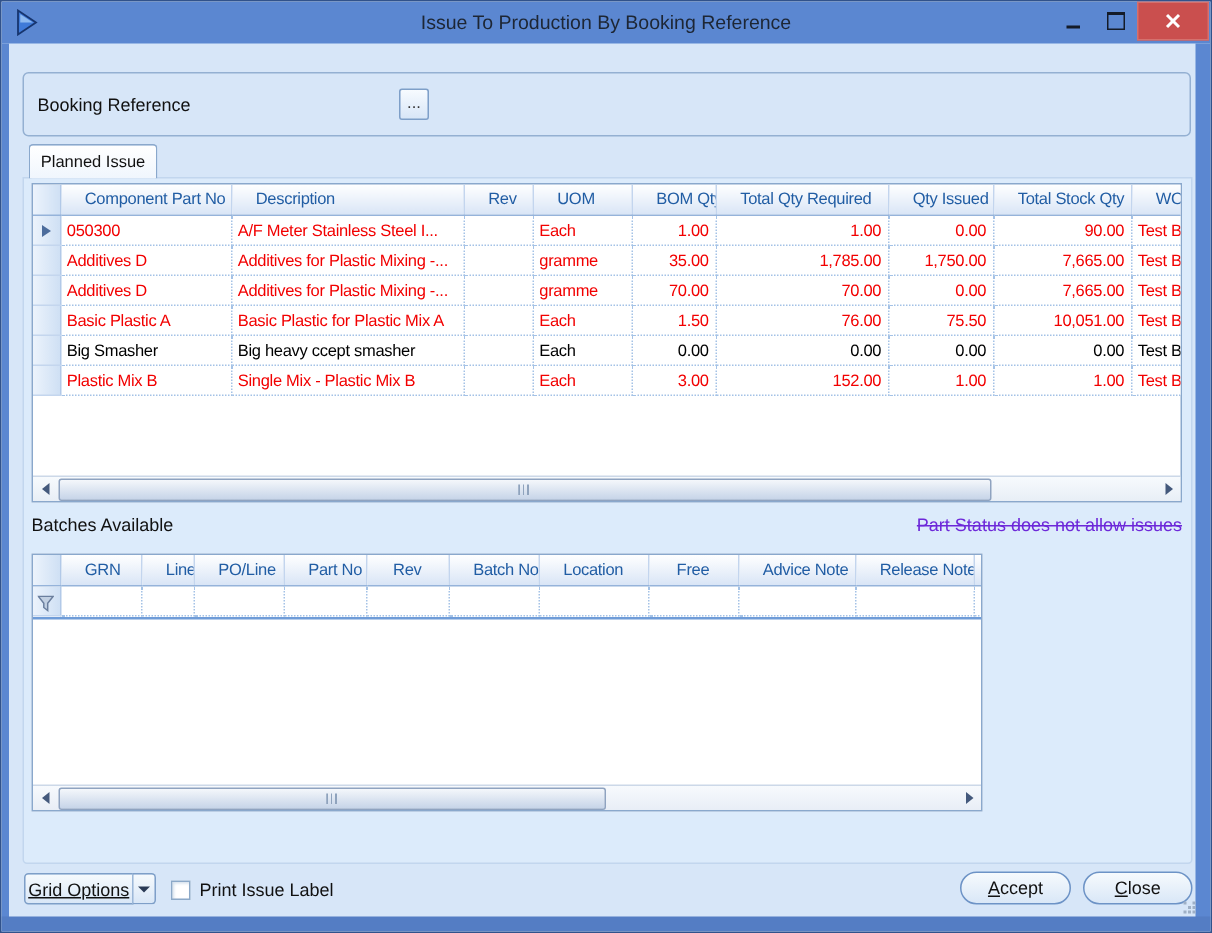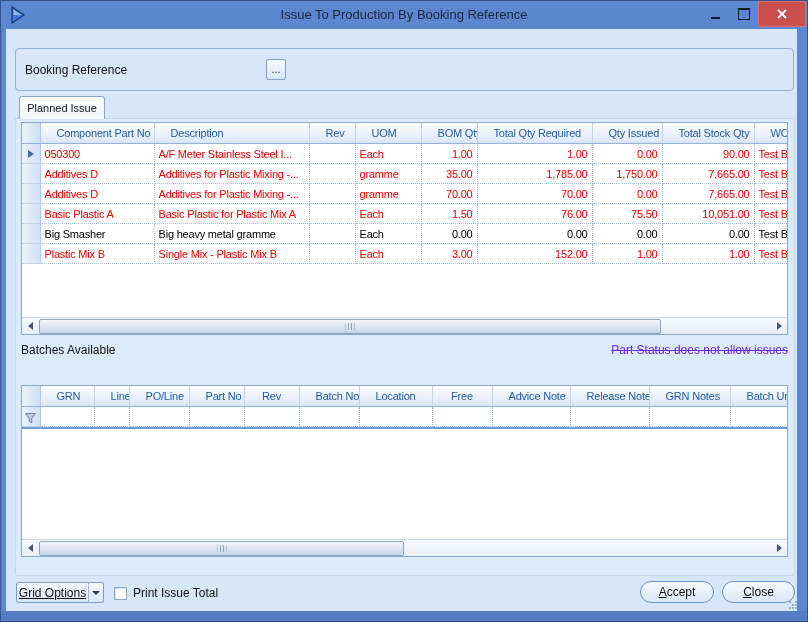--- a/index.html
+++ b/index.html
@@ -38,21 +38,21 @@
   
   .tab{left:18px;top:95px;width:86px;height:23px;background:linear-gradient(#ffffff,#f0f6fd);
        border:1px solid #8aa8cc;border-bottom:none;border-radius:3px 3px 0 0;z-index:3;
        font-size:11px;color:#111;display:flex;align-items:center;justify-content:center;}
   .tabpage{left:14px;top:117px;width:780px;height:458px;background:#dcebfb;
            border:1px solid #c2d6ee;border-radius:0 0 3px 3px;z-index:1;}
 
   
   .gridwrap{background:#fff;border:1px solid #8aa8cc;overflow:hidden;z-index:2;}
   .gw1{left:20px;top:121px;width:767px;height:213px;}
-  .gw2{left:20px;top:384px;width:767px;height:172px;}
+  .gw2{left:20px;top:368px;width:634px;height:172px;}
   table.grid{border-collapse:collapse;table-layout:fixed;font-size:11px;letter-spacing:-0.2px;color:#000;}
   table.grid th{height:20px;font-weight:normal;color:#215da4;
       background:linear-gradient(#ffffff,#d9e5f6);
       border-right:1px solid #c3d5ee;border-bottom:1px solid #95b3da;
       overflow:hidden;white-space:nowrap;padding:0 16px;}
   table.grid td{height:19px;border-right:1px dotted #a4c2e6;border-bottom:1px dotted #a4c2e6;
       overflow:hidden;white-space:nowrap;padding:0 4px;background:#fff;}
   table.grid .selcell{width:18px;padding:0;background:linear-gradient(90deg,#ecf3fc,#cfe0f4);
       border-right:1px solid #b2c9e8;border-bottom:1px solid #c4d6ee;}
   table.grid th.selcell{border-bottom:1px solid #95b3da;}
@@ -210,21 +210,21 @@
         <td class="l">Each</td>
         <td class="r">1.50</td>
         <td class="r">76.00</td>
         <td class="r">75.50</td>
         <td class="r">10,051.00</td>
         <td class="l">Test B</td>
       </tr>
       <tr>
         <td class="selcell"></td>
         <td class="l">Big Smasher</td>
-        <td class="l">Big heavy metal gramme</td>
+        <td class="l">Big heavy ccept smasher</td>
         <td class="l"></td>
         <td class="l">Each</td>
         <td class="r">0.00</td>
         <td class="r">0.00</td>
         <td class="r">0.00</td>
         <td class="r">0.00</td>
         <td class="l">Test B</td>
       </tr>
       <tr class="red">
         <td class="selcell"></td>
@@ -324,21 +324,21 @@
           <div class="grip"></div>
         </div>
     </div>
   </div>
 
   <div class="abs btn gridopt-main">Grid Options</div>
   <div class="abs btn gridopt-arrow">
       <div class="tri-d"></div>
     </div>
   <div class="abs checkbox"></div>
-  <div class="abs cb-label">Print Issue Total</div>
+  <div class="abs cb-label">Print Issue Label</div>
   <div class="abs btn btn-accept">
       <span><span class="uletter">A</span><span>ccept</span></span>
     </div>
   <div class="abs btn btn-close2">
       <span><span class="uletter">C</span><span>lose</span></span>
     </div>
   <div class="abs sizegrip">
       <i></i>
     </div>
 

